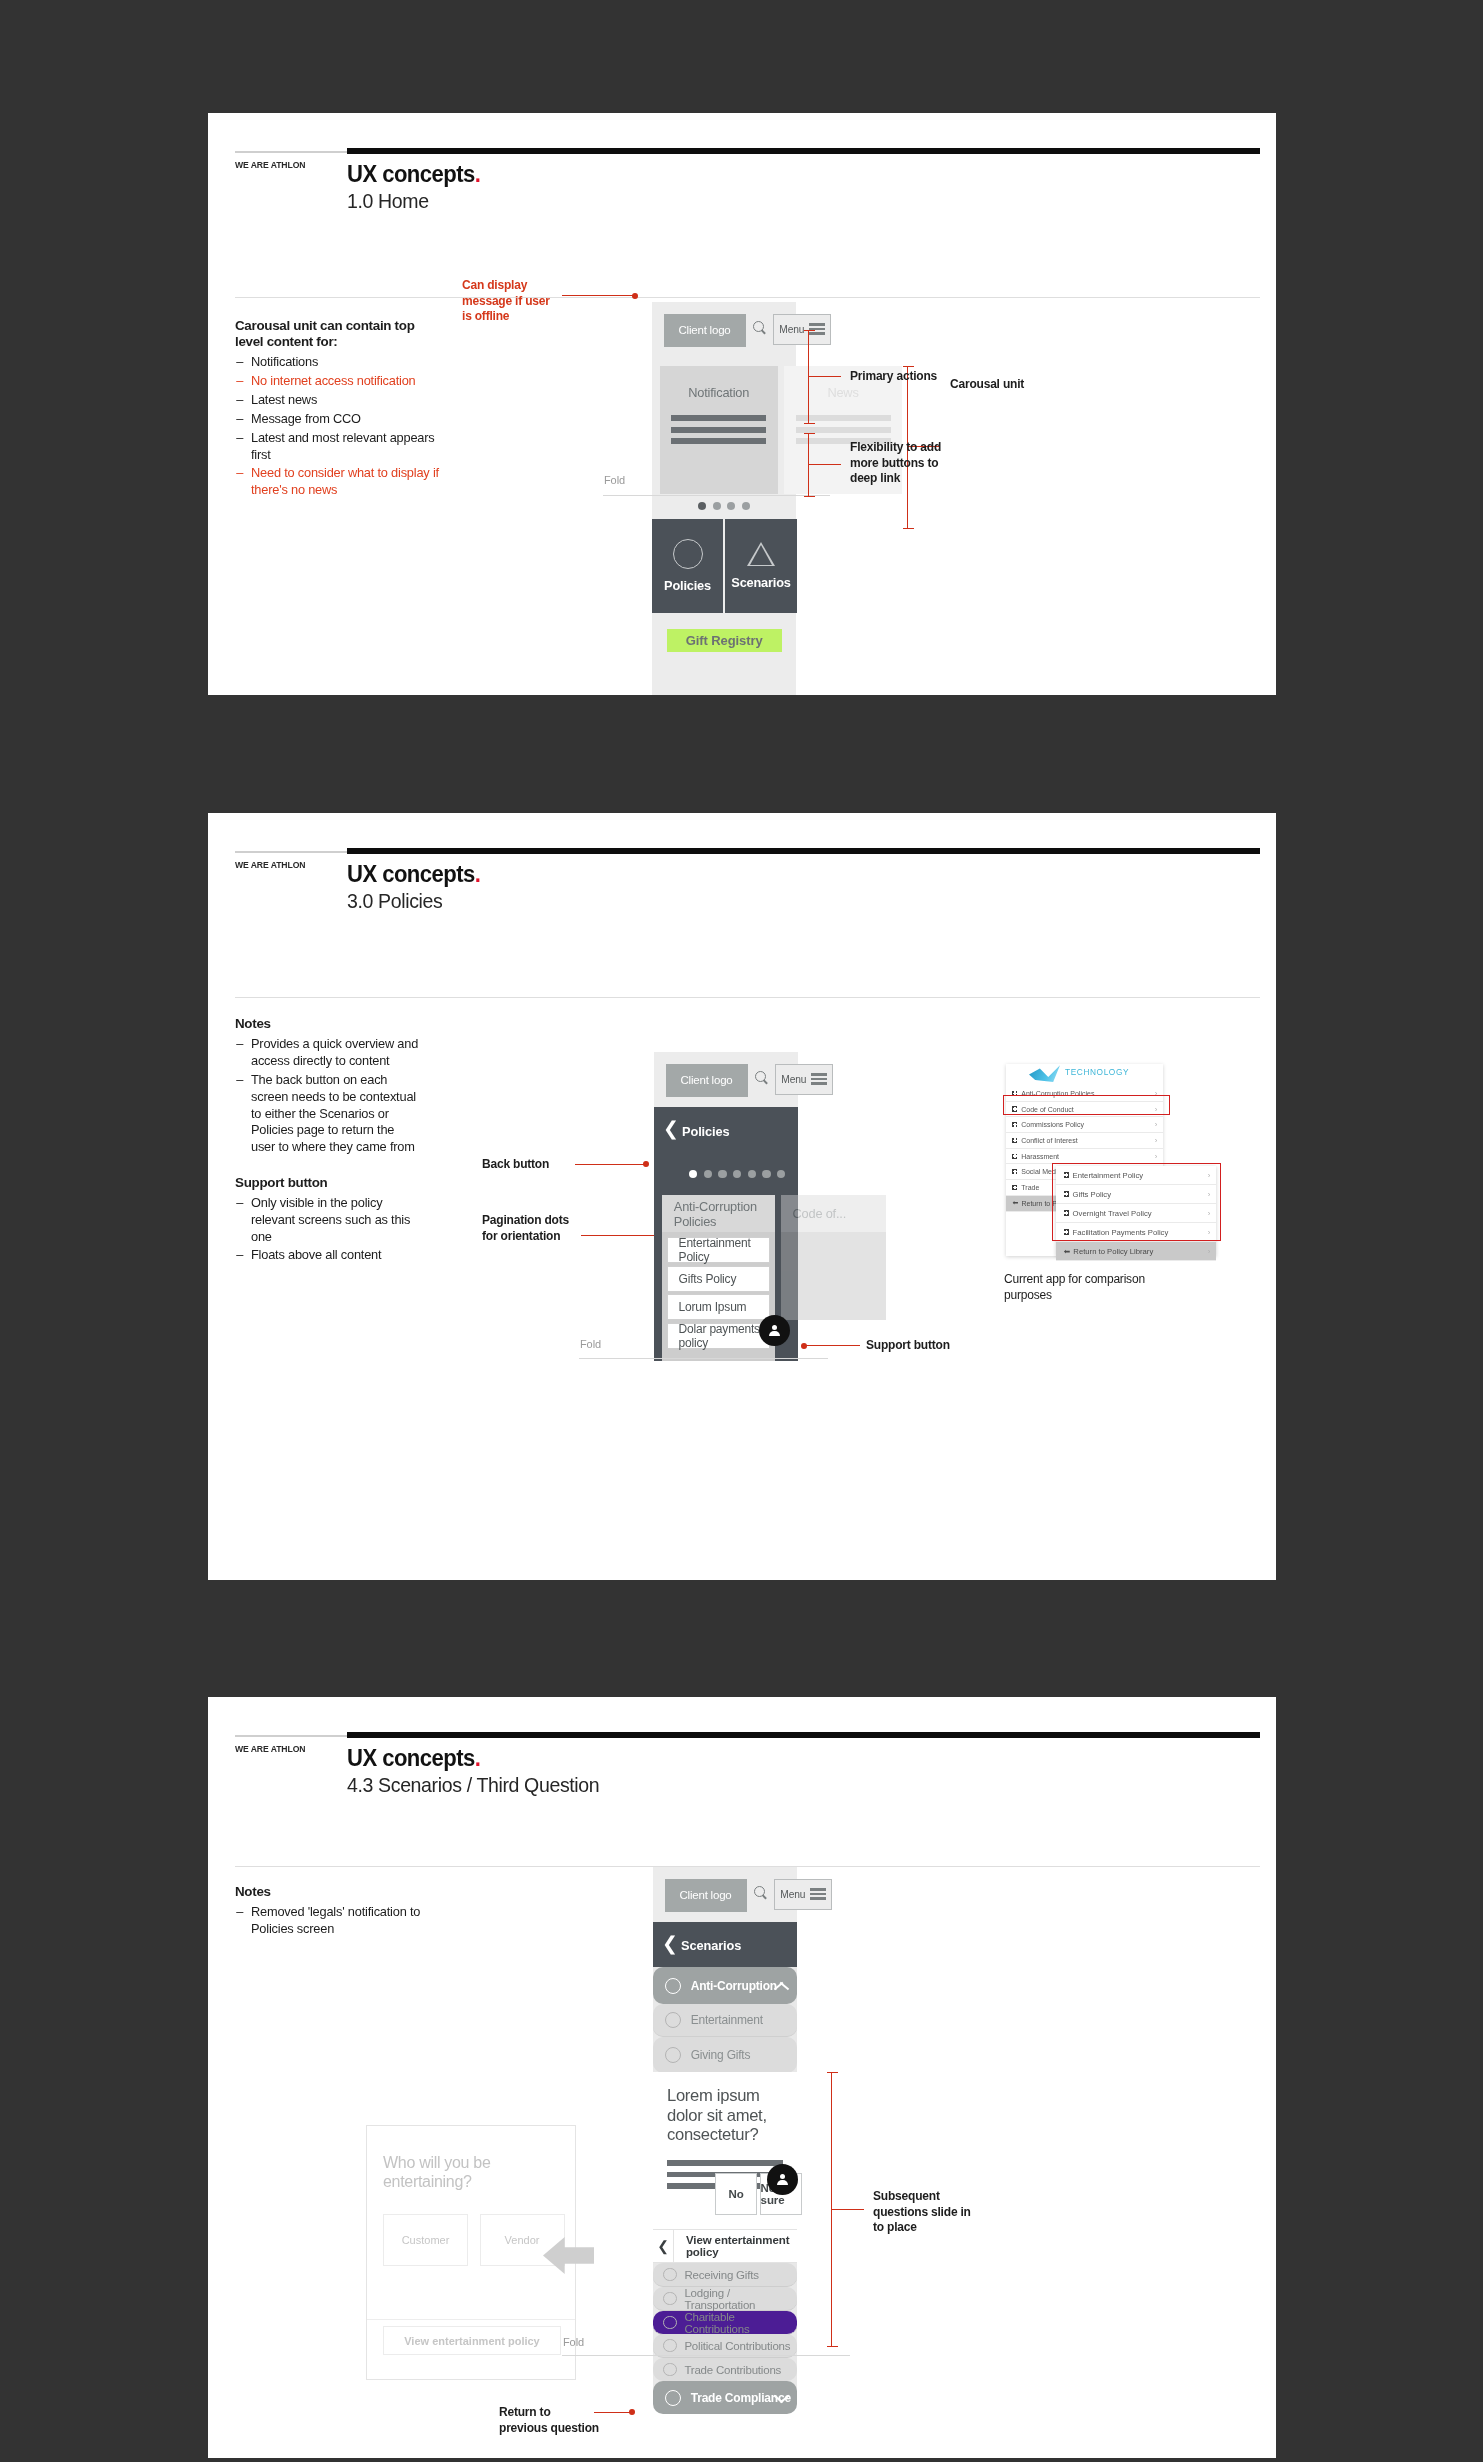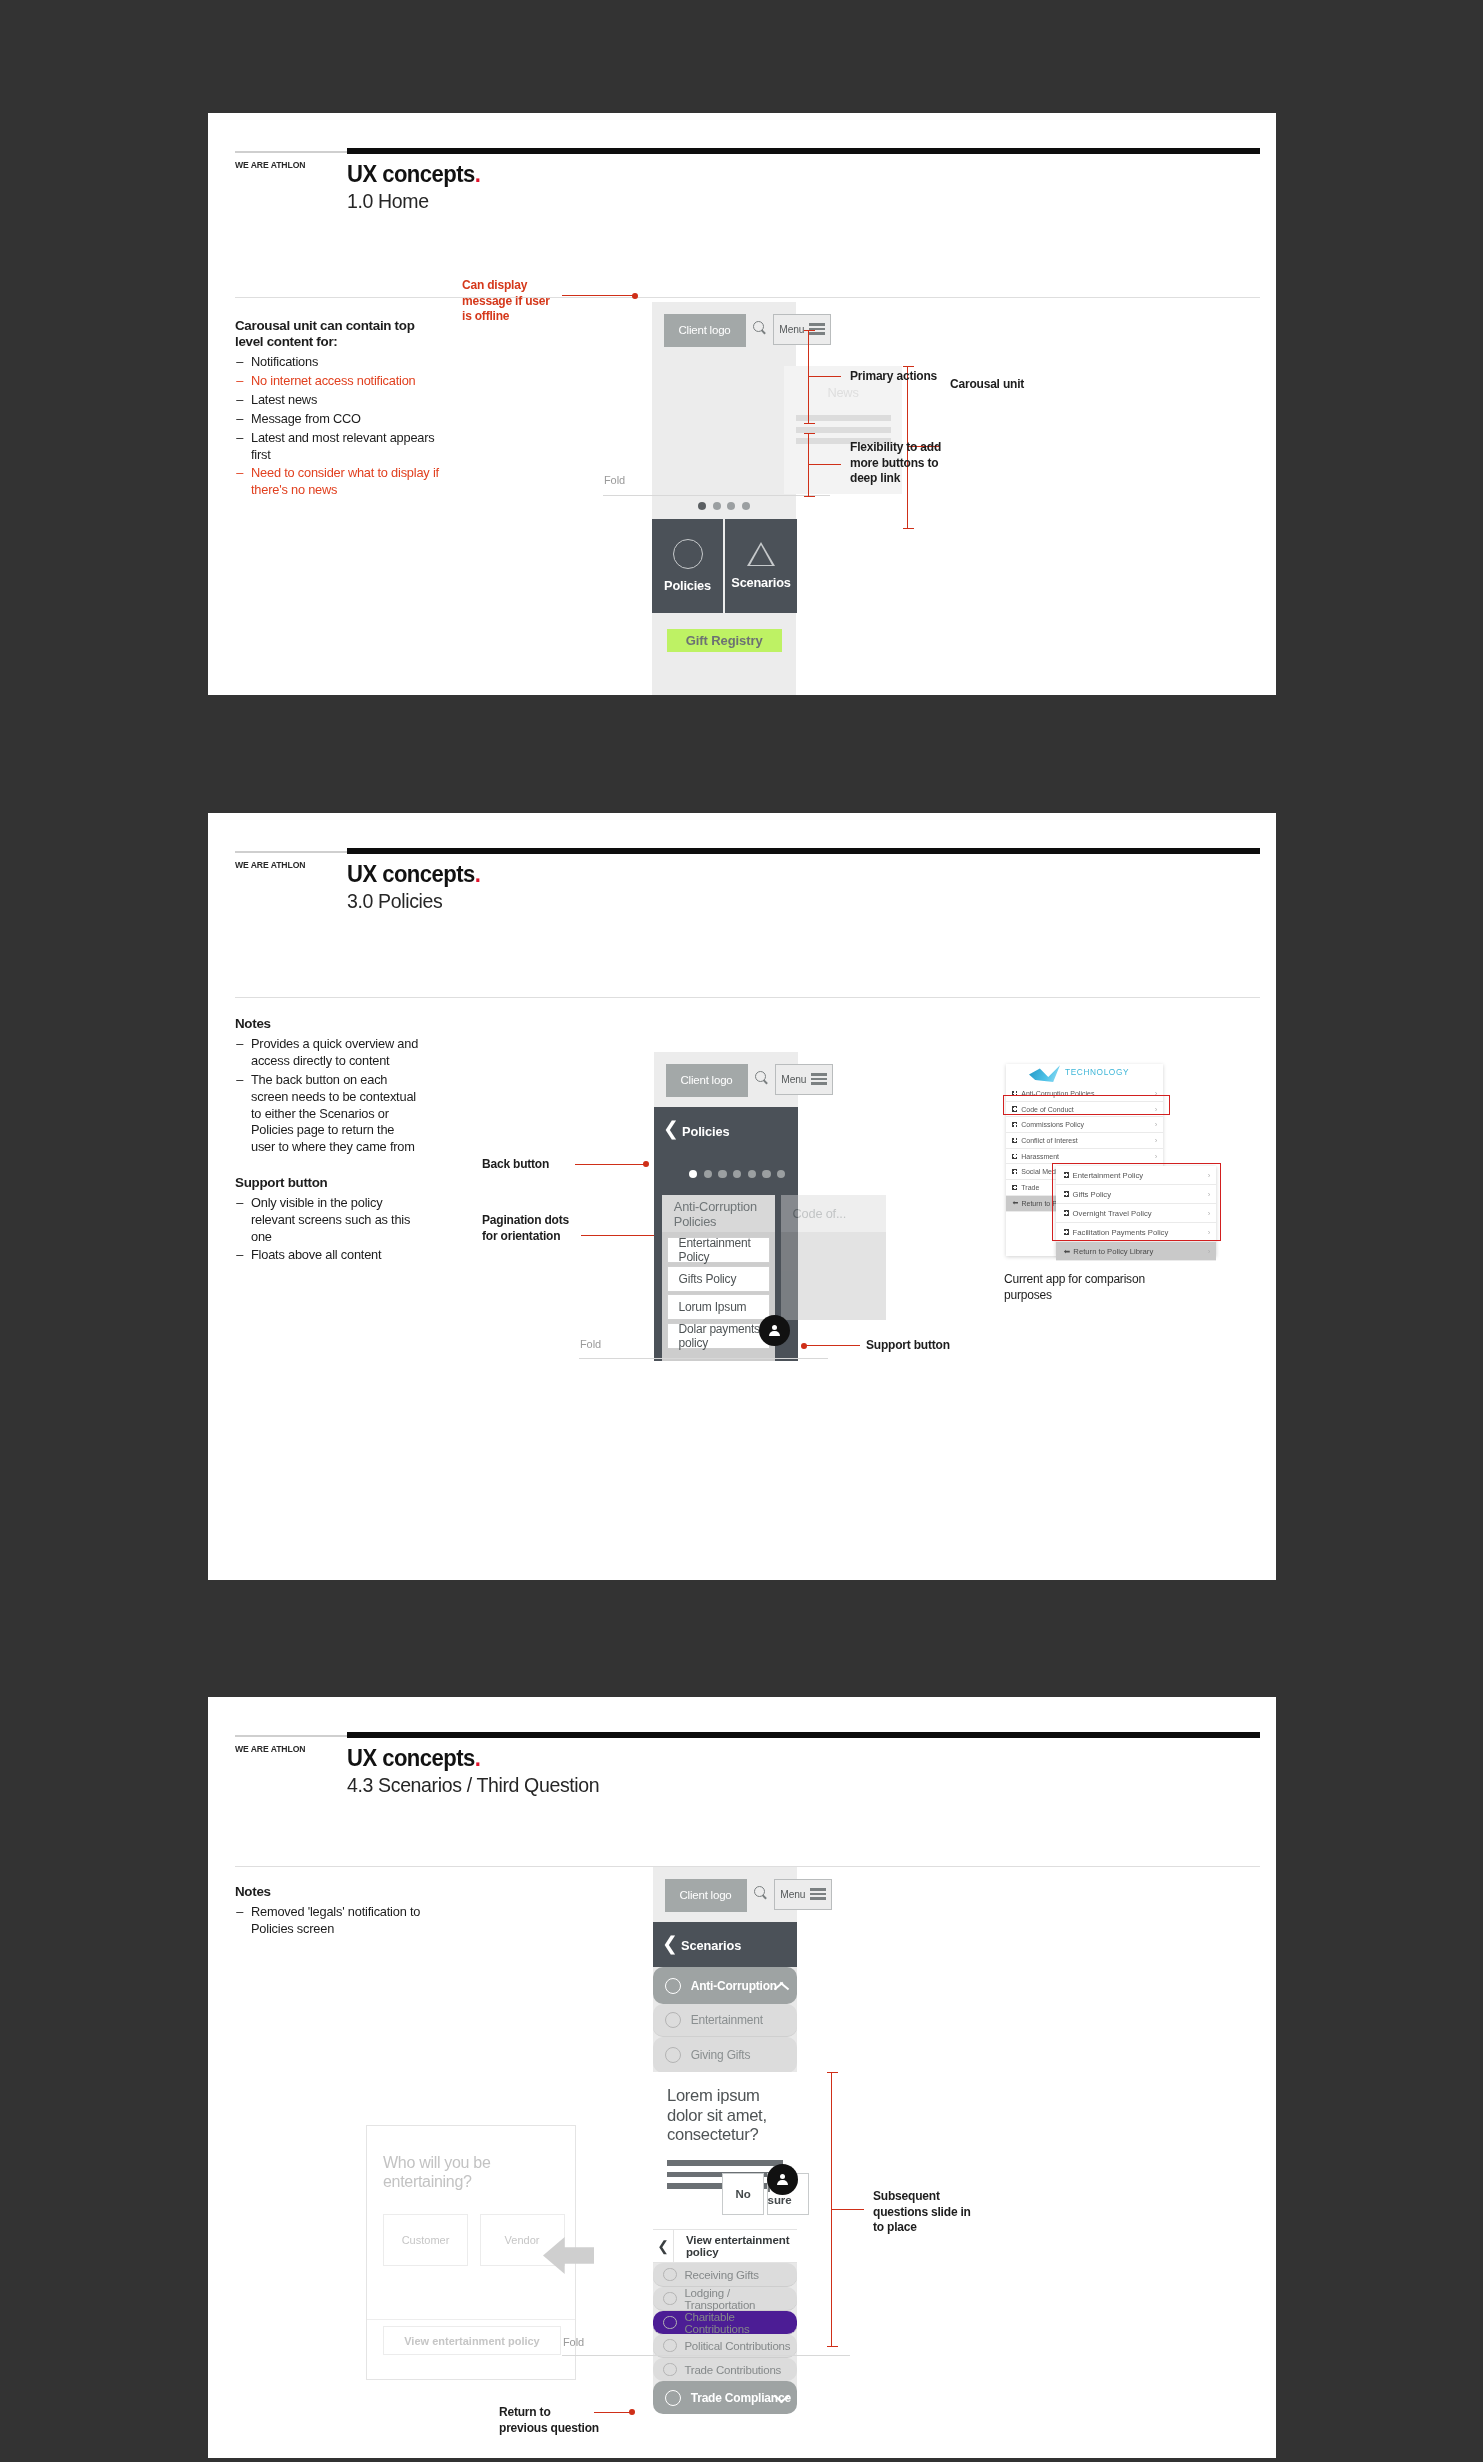--- a/index.html
+++ b/index.html
@@ -204,20 +204,28 @@
       <div class="menu-btn" style="left:121px;">
         <span>Menu</span>
         <span class="burger">
             <i></i>
             <i></i>
             <i></i>
           </span>
       </div>
     </div>
 
+    <div class="card-slab" style="left:7.7px;top:64px;width:118px;height:128px;background:#d6d6d6;">
+      <div class="slab-title" style="margin-top:19px;color:#6f7577;">Notification</div>
+      <div style="padding:15.3px 11.5px 0 11.5px;">
+        <div class="bar" style="background:#6b7074;"></div>
+        <div class="bar" style="background:#6b7074;"></div>
+        <div class="bar" style="background:#6b7074;"></div>
+      </div>
+    </div>
     <div class="card-slab" style="left:132px;top:64px;width:118px;height:128px;background:#f3f3f3;">
       <div class="slab-title" style="margin-top:19px;color:#dedede;">News</div>
       <div style="padding:15.3px 11.5px 0 11.5px;">
         <div class="bar" style="background:#dcdcdc;"></div>
         <div class="bar" style="background:#dcdcdc;"></div>
         <div class="bar" style="background:#dcdcdc;"></div>
       </div>
     </div>
 
     <div class="dots" style="position:absolute;left:0;top:200px;width:144px;">
@@ -518,21 +526,21 @@
       <span class="lbl" style="color:#8a8f90;">Giving Gifts</span>
     </div>
 
     <div class="qcard" style="left:0;top:205px;width:144px;height:157px;">
       <div class="qtitle" style="margin:14px 0 0 14px;width:115px;">Lorem ipsum dolor sit amet, consectetur?</div>
       <div style="padding:15.3px 14px 0 14px;">
         <div class="bar" style="background:#6b7074;"></div>
         <div class="bar" style="background:#6b7074;"></div>
         <div class="bar" style="background:#6b7074;"></div>
       </div>
-      <div style="position:absolute;left:69px;top:101px;display:flex;gap:2.6px;">
+      <div style="position:absolute;left:62px;top:101px;display:flex;gap:2.6px;">
         <div class="qbtn" style="width:40px;height:40px;">No</div>
         <div class="qbtn" style="width:40px;height:40px;">Not sure</div>
       </div>
       <div class="fab" style="left:114px;top:92px;">
         <span class="person">
             <span class="h"></span>
             <span class="b"></span>
           </span>
       </div>
     </div>

